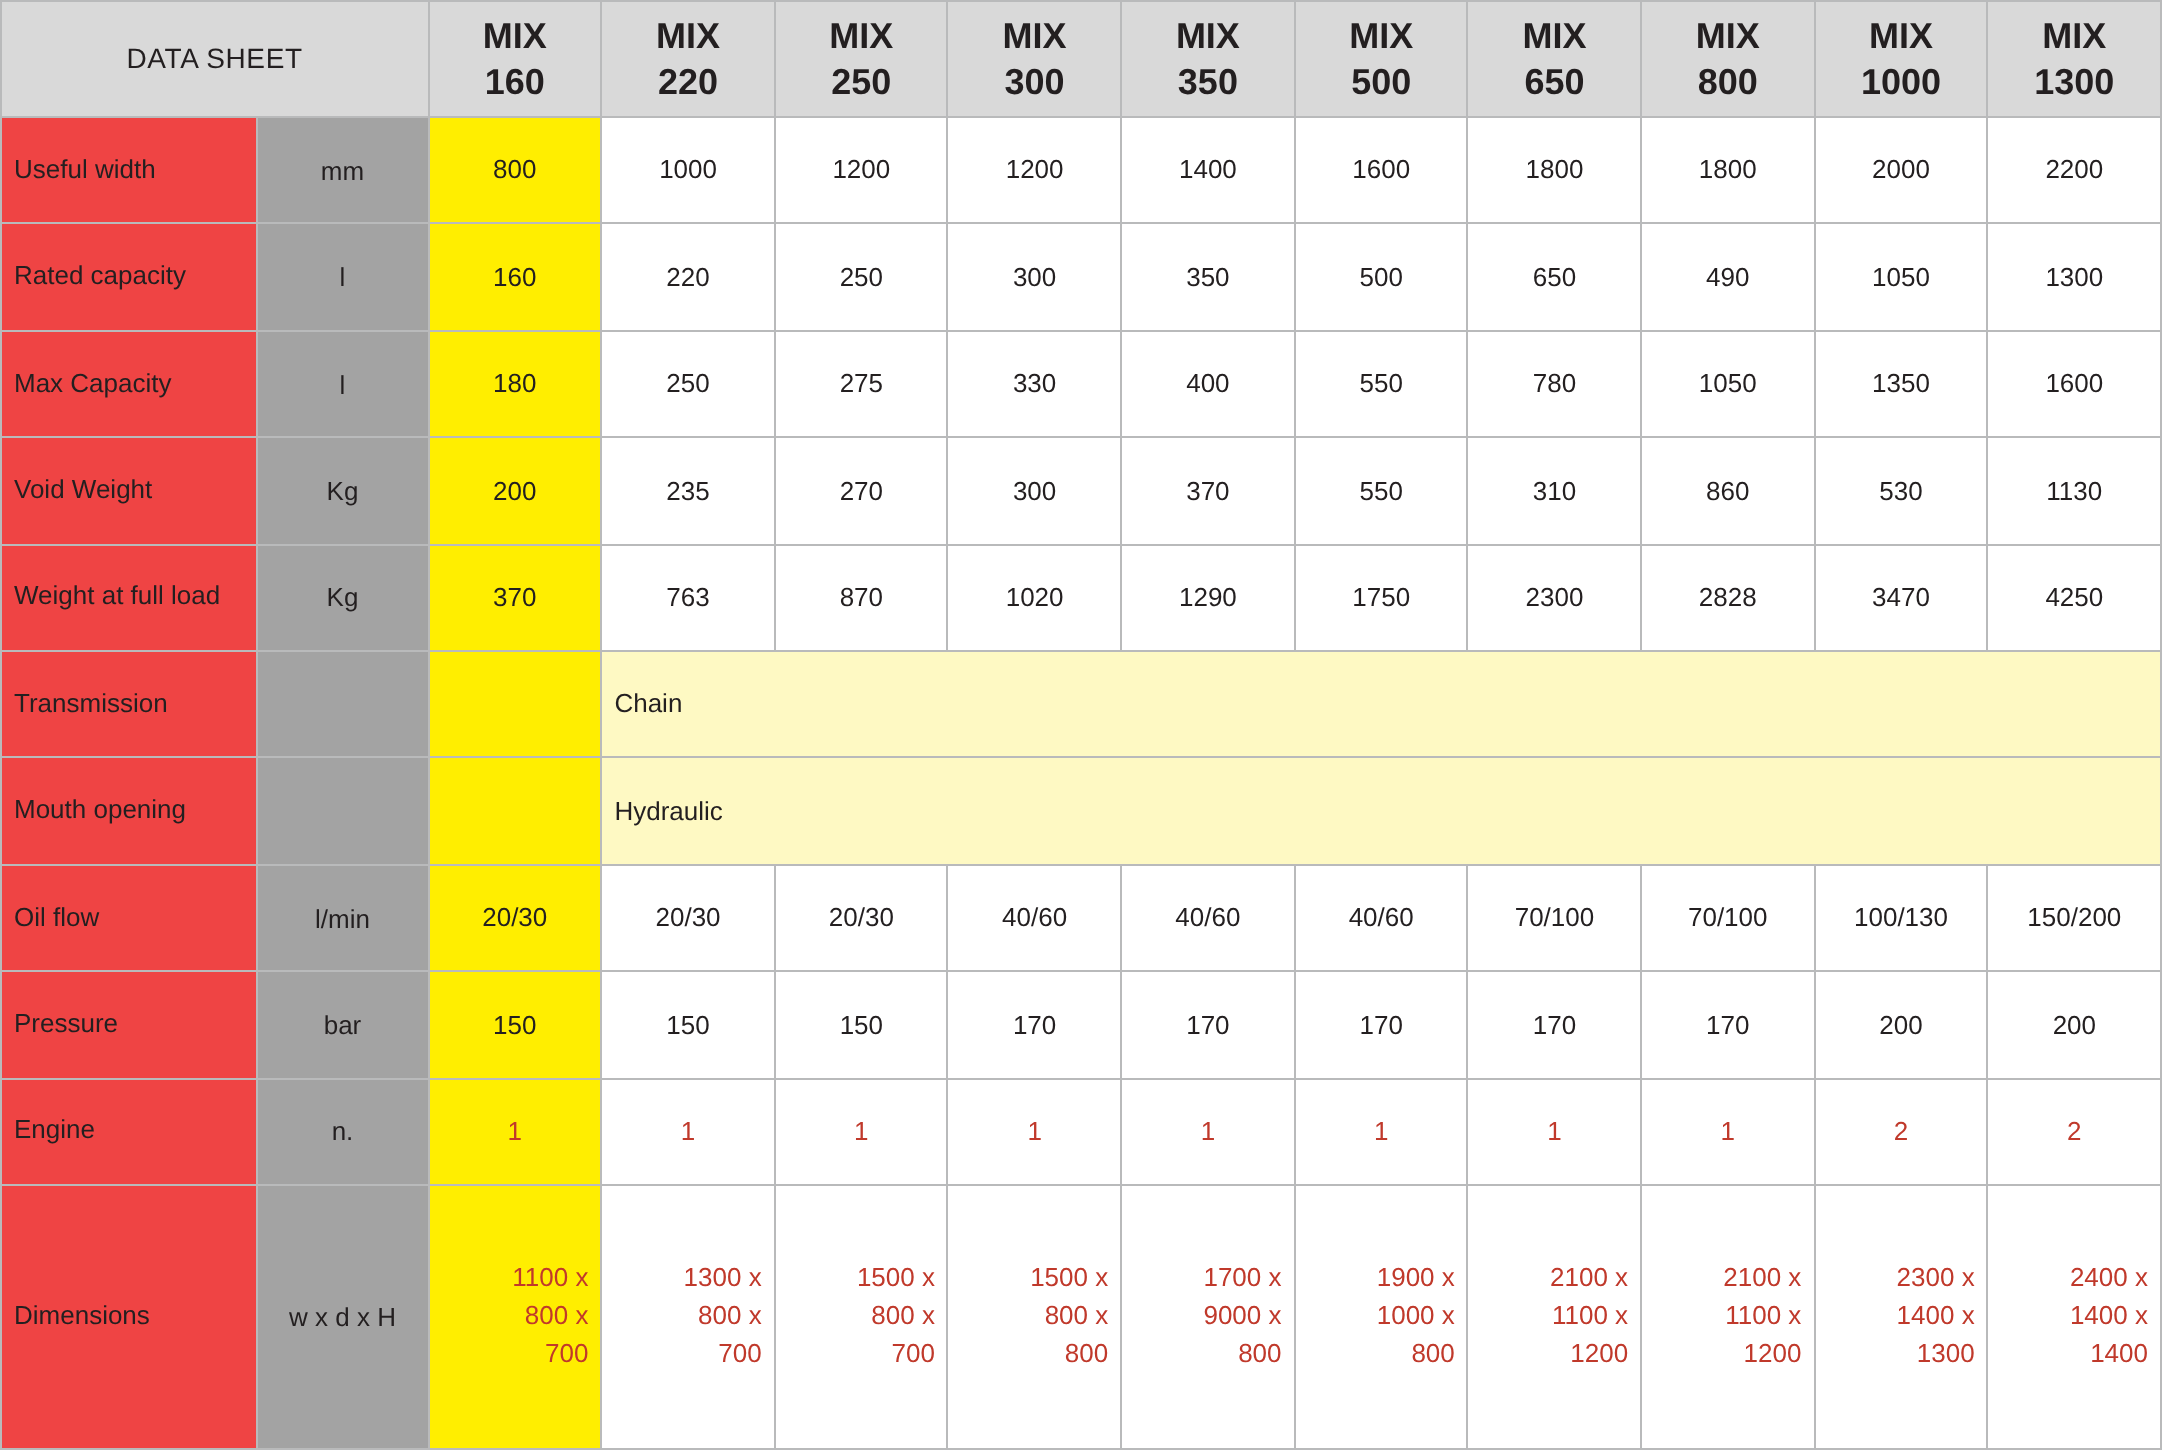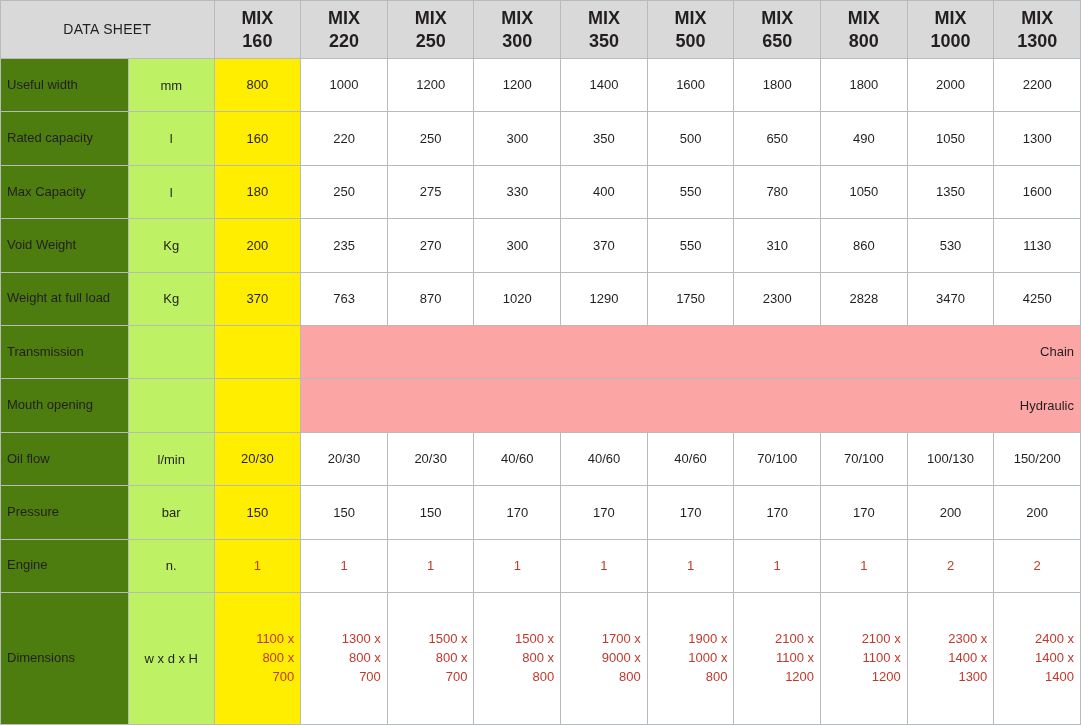--- a/index.html
+++ b/index.html
@@ -54,46 +54,46 @@
     letter-spacing: 0.3px;
   }
   tr.head td.mixhead {
     font-size: 18px;
     font-weight: bold;
   }
   tr.head td.mixhead .mix-line { display: block; }
 
   
   td.label {
-    background: #4d7c0f;
+    background: #ef4444;
     text-align: left;
     padding-left: 10px;
     font-size: 13px;
     line-height: 1.3;
   }
   td.unit {
-    background: #bef264;
+    background: #a3a3a3;
     text-align: center;
     color: #8f3a3a;
     font-size: 12.5px;
   }
   td.unit.plain { color: #231f20; }
   td.val {
     text-align: center;
     background: #ffffff;
     font-size: 13px;
     line-height: 1.35;
   }
   td.val.hl {
     background: #ffee00;
   }
   td.val.red { color: #c0392b; }
   td.val.span {
-    background: #fca5a5;
-    text-align: right;
+    background: #fef9c3;
+    text-align: left;
   }
   td.blank-hl { background: #ffee00; }
   td.dims { font-size: 12.5px; line-height: 1.45; text-align: right; }
   td.dims .dl { display: block; }
 </style>
 </head>
 <body>
 
 <div id="sheet">
   <table class="datasheet">

